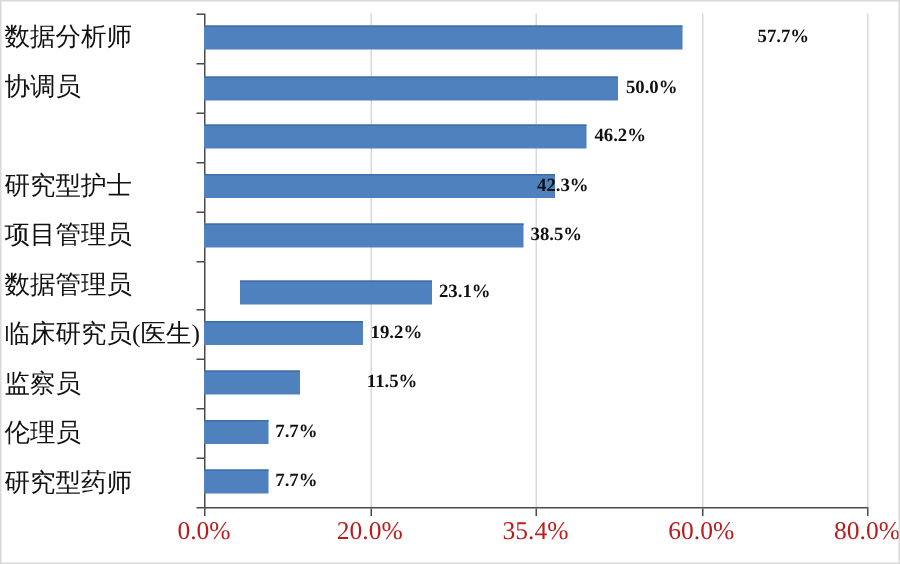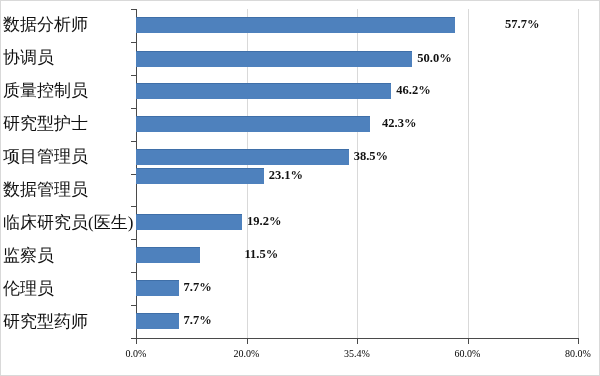--- a/index.html
+++ b/index.html
@@ -118,35 +118,34 @@
     position: absolute;
     left: 0;
     top: 345px;
     width: 600px;
     height: 20px;
   }
   .xlabel {
     position: absolute;
     top: 0;
     transform: translateX(-50%);
-    font-size: 10px;
-    color: #000000;
+    font-size: 17px;
+    color: #b91c1c;
     white-space: nowrap;
     line-height: 16px;
   }
 </style>
 </head>
 <body>
 
 <div id="chart-frame">
 
   <div id="cat-axis">
       <div class="cat-label" style="top: 7.45px;">数据分析师</div>
       <div class="cat-label" style="top: 40.35px;">协调员</div>
-      <div class="cat-label" style="top: 73.25px;">质量控制员</div>
       <div class="cat-label" style="top: 106.15px;">研究型护士</div>
       <div class="cat-label" style="top: 139.05px;">项目管理员</div>
       <div class="cat-label" style="top: 171.95px;">数据管理员</div>
       <div class="cat-label" style="top: 204.85px;">临床研究员(医生)</div>
       <div class="cat-label" style="top: 237.75px;">监察员</div>
       <div class="cat-label" style="top: 270.65px;">伦理员</div>
       <div class="cat-label" style="top: 303.55px;">研究型药师</div>
     </div>
 
   <div class="axis-y"></div>
@@ -167,29 +166,29 @@
         <div class="bar-value" style="left: 281.25px;">50.0%</div>
       </div>
       <div class="ytick" style="top: 32.9px;"></div>
       <div class="bar-slot" style="top: 65.8px; height: 32.9px;">
         <div class="bar" style="width: 255.255px; background: rgb(78, 129, 189);"></div>
         <div class="bar-value" style="left: 260.255px;">46.2%</div>
       </div>
       <div class="ytick" style="top: 65.8px;"></div>
       <div class="bar-slot" style="top: 98.7px; height: 32.9px;">
         <div class="bar" style="width: 233.708px; background: rgb(78, 129, 189);"></div>
-        <div class="bar-value" style="left: 246px;">42.3%</div>
+        <div class="bar-value" style="left: 222px;">42.3%</div>
       </div>
       <div class="ytick" style="top: 98.7px;"></div>
       <div class="bar-slot" style="top: 131.6px; height: 32.9px;">
         <div class="bar" style="width: 212.713px; background: rgb(78, 129, 189);"></div>
         <div class="bar-value" style="left: 217.713px;">38.5%</div>
       </div>
       <div class="ytick" style="top: 131.6px;"></div>
-      <div class="bar-slot" style="top: 151px; height: 32.9px;">
+      <div class="bar-slot" style="top: 170px; height: 32.9px; margin-left: 24px;">
         <div class="bar" style="width: 127.627px; background: rgb(78, 129, 189);"></div>
         <div class="bar-value" style="left: 132.627px;">23.1%</div>
       </div>
       <div class="ytick" style="top: 164.5px;"></div>
       <div class="bar-slot" style="top: 197.4px; height: 32.9px;">
         <div class="bar" style="width: 106.08px; background: rgb(78, 129, 189);"></div>
         <div class="bar-value" style="left: 111.08px;">19.2%</div>
       </div>
       <div class="ytick" style="top: 197.4px;"></div>
       <div class="bar-slot" style="top: 230.3px; height: 32.9px;">

